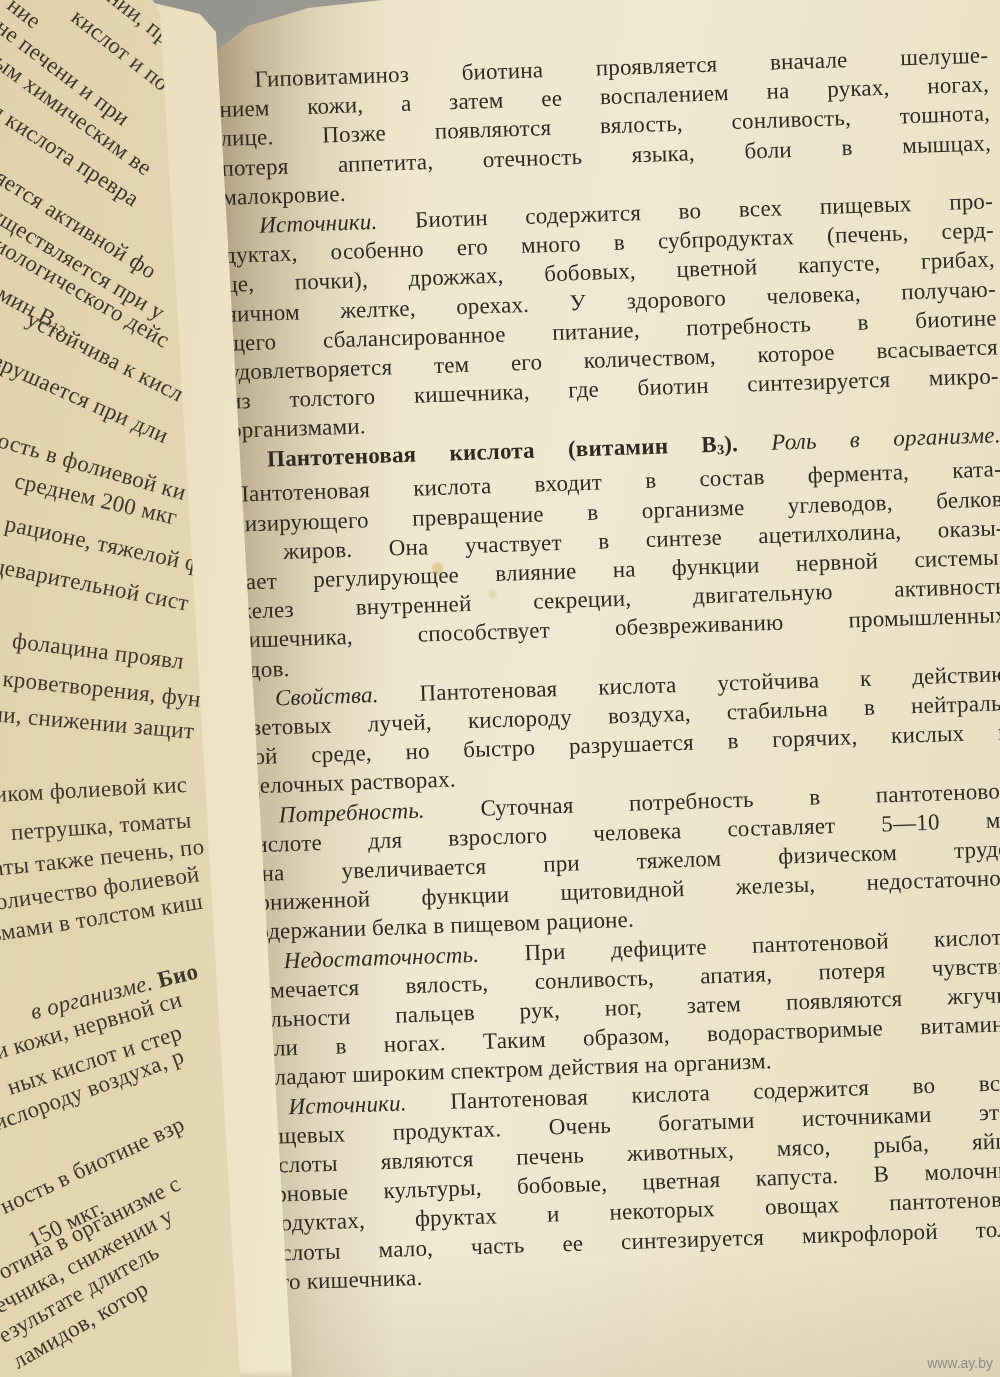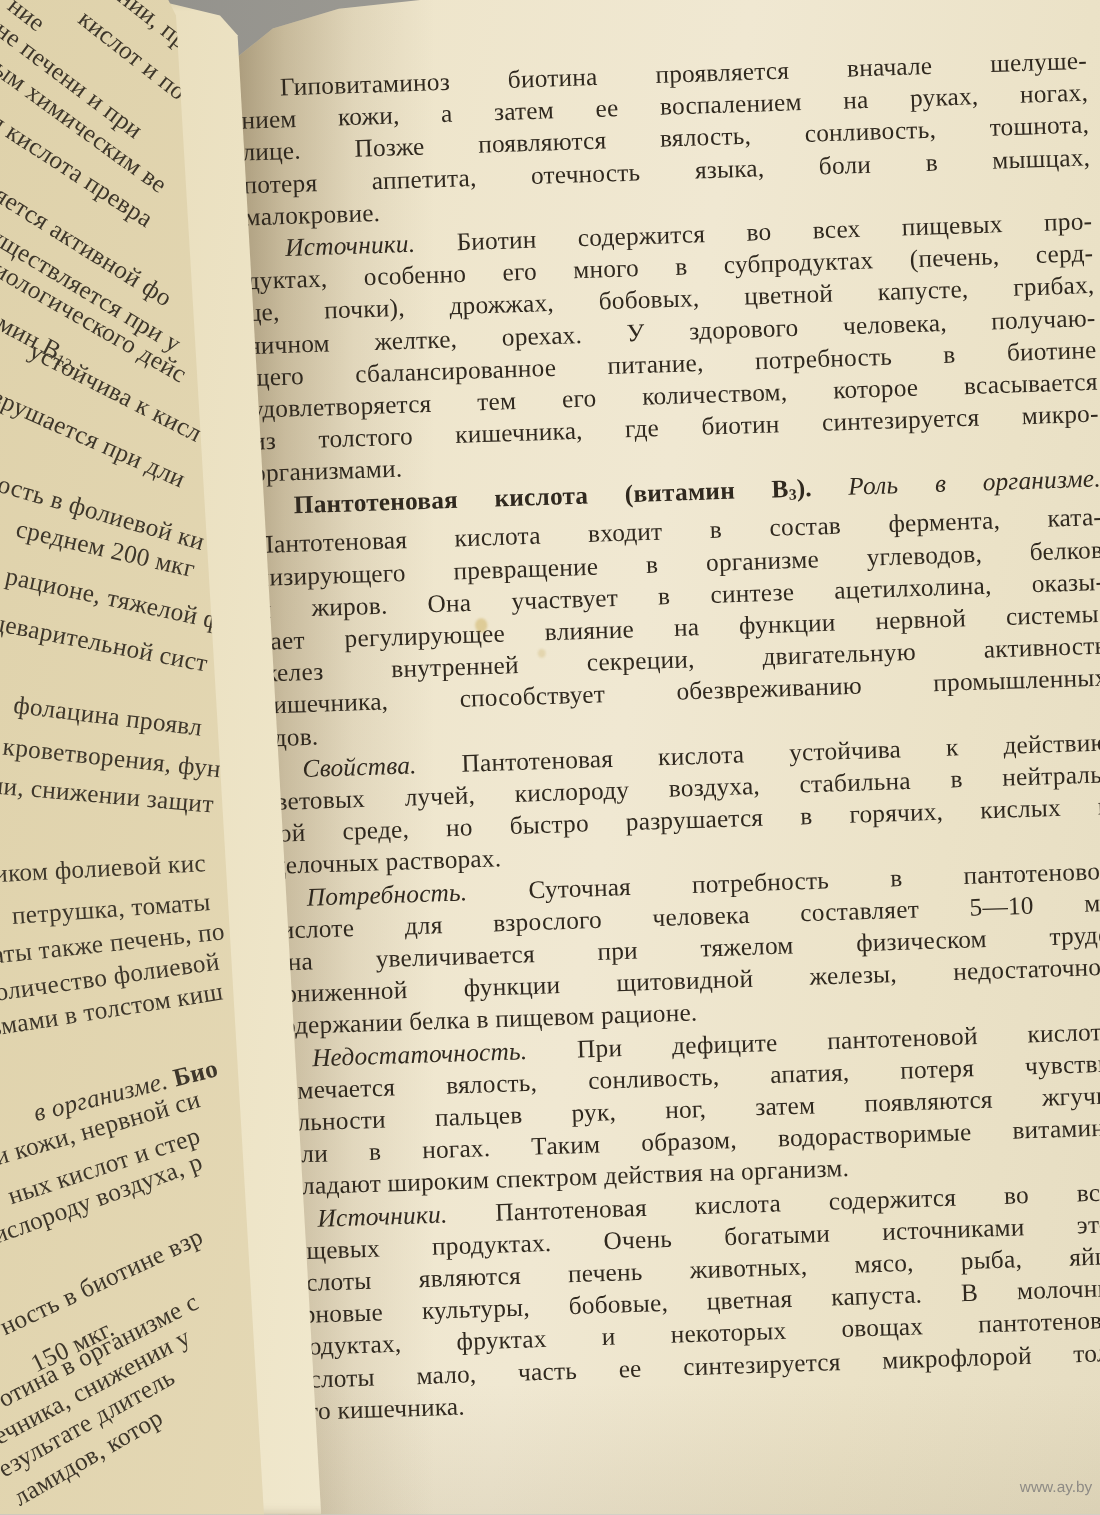--- a/index.html
+++ b/index.html
@@ -41,21 +41,21 @@
   
   #left-page{position:absolute;inset:0;z-index:3;
     clip-path:polygon(0 0,153px 0,160px 14px,240px 100%,0 100%);
     background:linear-gradient(100deg,#dfd2ab,#e6dab8 55%,#ddcfa6);}
   #left-page::after{content:"";position:absolute;top:0;bottom:0;right:0;width:70px;
     background:linear-gradient(90deg,rgba(120,100,60,0),rgba(120,100,60,.12));}
   .frag{position:absolute;white-space:nowrap;transform-origin:left top;
     font-size:23px;color:#3e372b;letter-spacing:.3px;}
 
   
-  #watermark{position:absolute;right:7px;bottom:18px;z-index:5;
+  #watermark{position:absolute;right:7px;bottom:6px;z-index:5;
     font-family:"Liberation Sans",sans-serif;font-size:14px;color:#8e8b85;}
 </style>
 </head>
 <body>
 
 <div id="photo">
   <div id="right-page">
     <div id="page-text">
         <div class="line indent"><span>Гиповитаминоз биотина проявляется вначале шелуше-</span></div>
         <div class="line"><span>нием кожи, а затем ее воспалением на руках, ногах,</span></div>

